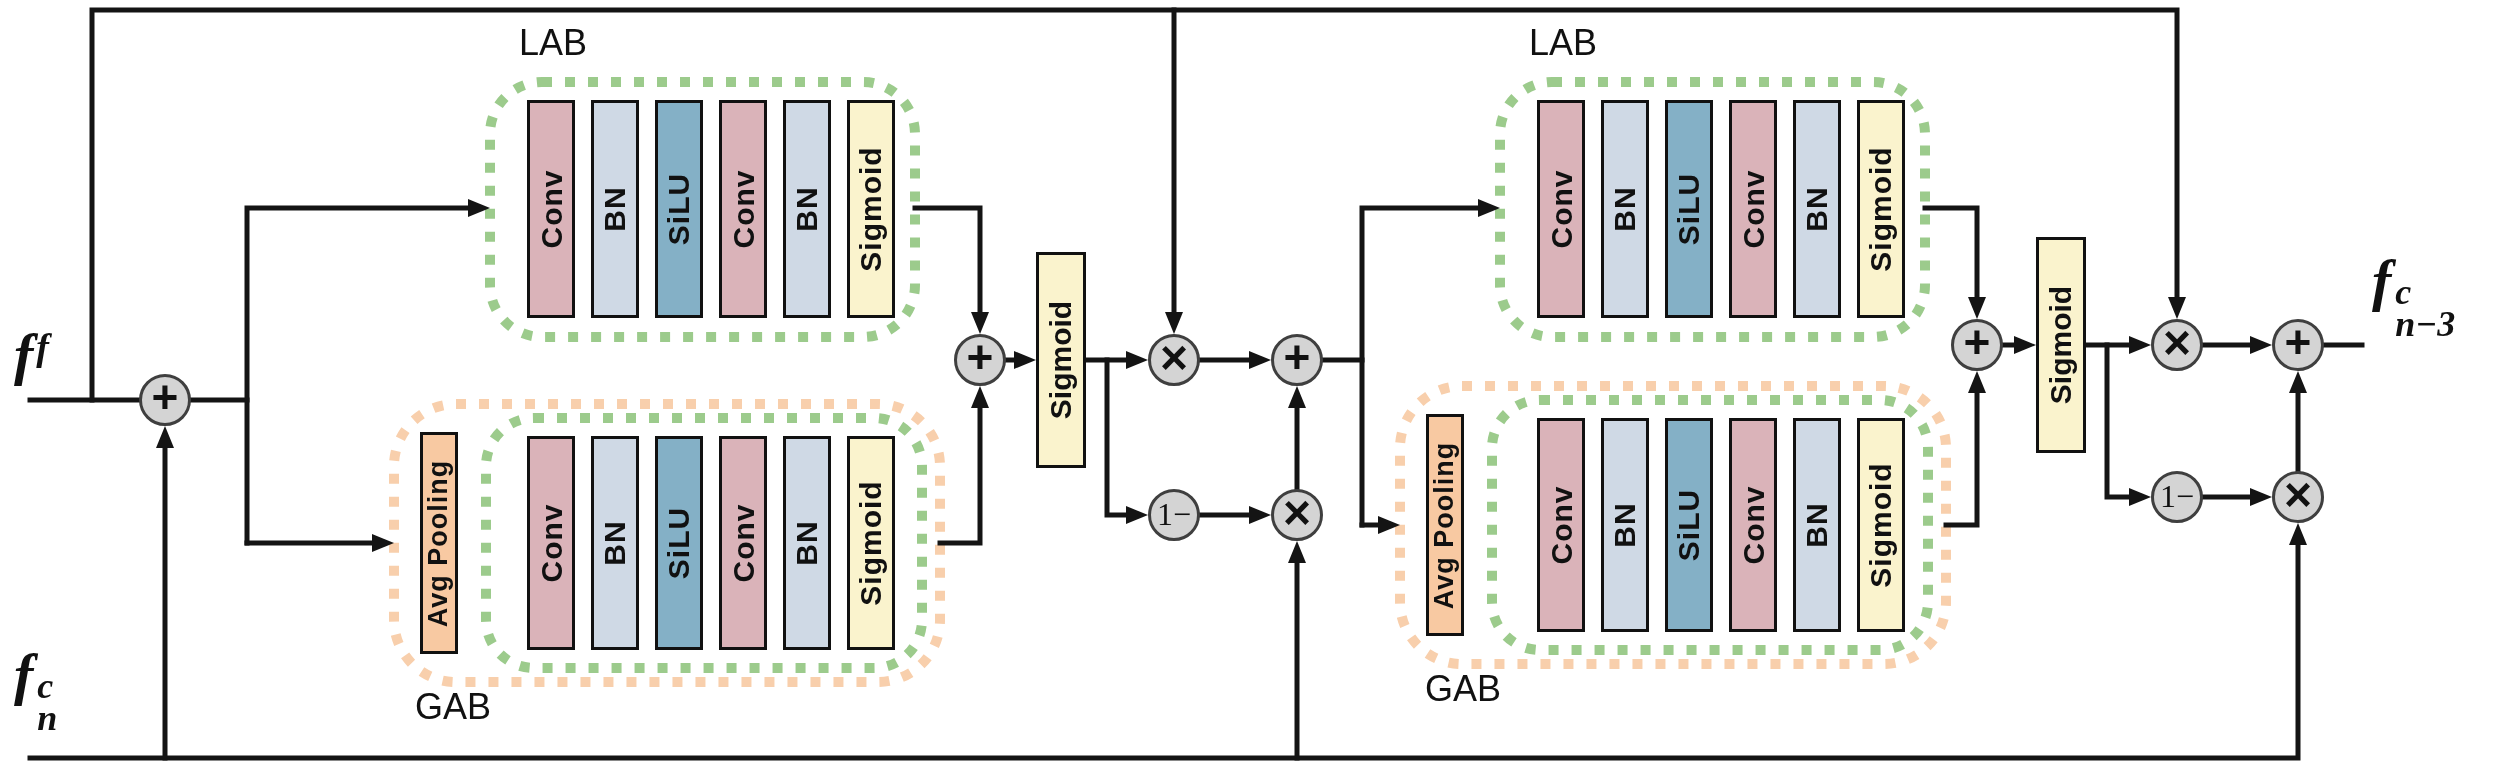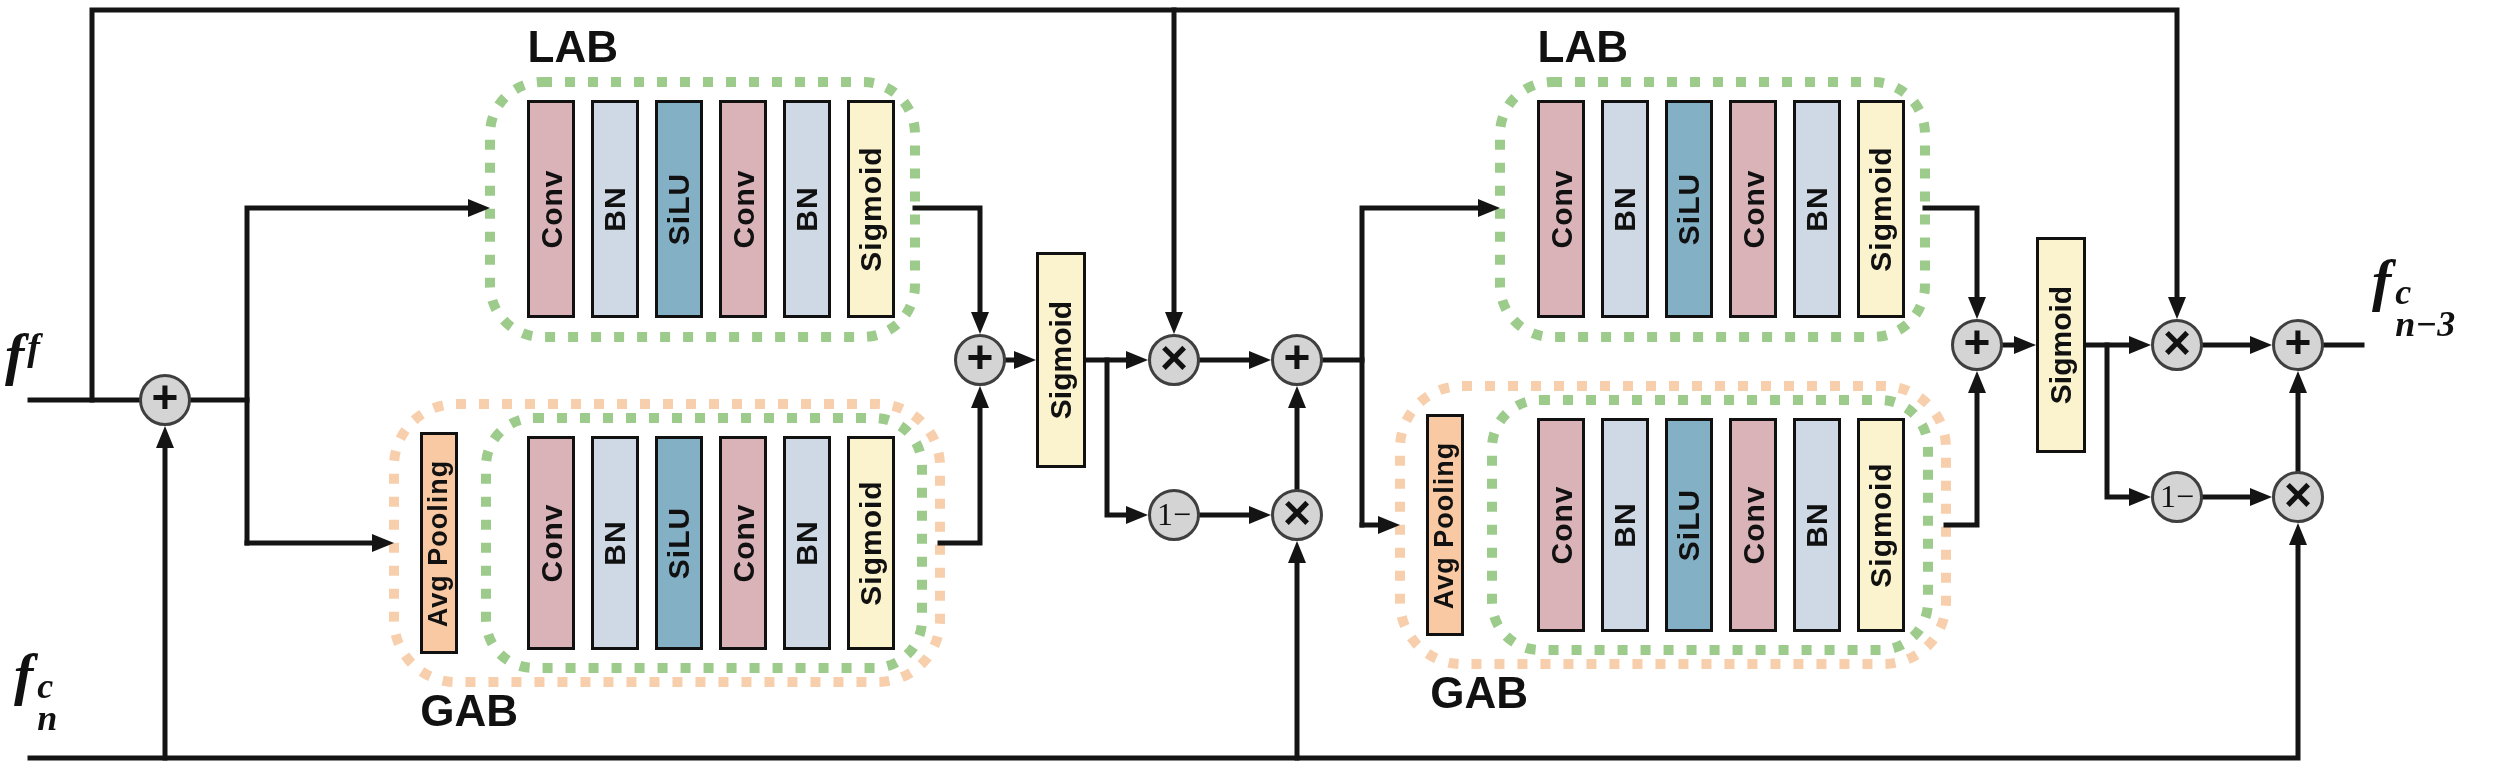--- a/index.html
+++ b/index.html
@@ -23,21 +23,21 @@
   .bar.avg span{font-size:27px;}
   .gate{position:absolute;border:3px solid #111;box-sizing:border-box;background:var(--sig);
         display:flex;align-items:center;justify-content:center;}
   .gate span{transform:rotate(-90deg);white-space:nowrap;font-weight:bold;font-size:30px;color:#111;}
   .op{position:absolute;width:52px;height:52px;border-radius:50%;background:var(--circle-fill);
       border:3px solid var(--circle-stroke);box-sizing:border-box;display:flex;align-items:center;
       justify-content:center;color:#111;}
   .op.add{font-size:46px;font-weight:900;padding-bottom:6px;}
   .op.mul{font-size:48px;font-weight:600;padding-bottom:6px;}
   .op.oneminus{font-family:"Liberation Serif",serif;font-size:32px;font-weight:500;padding-bottom:2px;}
-  .blocklabel{position:absolute;width:130px;text-align:right;font-weight:bold;font-size:44px;color:#111;}
+  .blocklabel{position:absolute;width:130px;text-align:center;font-weight:normal;font-size:36px;color:#111;}
   .mathlabel{position:absolute;font-family:"Liberation Serif",serif;font-style:italic;
              font-weight:bold;color:#111;font-size:58px;line-height:1;}
   .mathlabel sup{font-size:38px;vertical-align:14px;margin-left:3px;font-style:italic;}
   .stack{display:inline-flex;flex-direction:column;font-size:36px;line-height:0.9;
          margin-left:4px;transform:translateY(4px);}
   .stack .s-sup{display:block;}
   .stack .s-sub{display:block;}
 </style>
 </head>
 <body>
@@ -117,21 +117,21 @@
     <polygon class="arrow" points="2036,345 2014,336 2014,354"></polygon>
     <polygon class="arrow" points="2151,345 2129,336 2129,354"></polygon>
     <polygon class="arrow" points="2177,319 2168,297 2186,297"></polygon>
     <polygon class="arrow" points="2272,345 2250,336 2250,354"></polygon>
     <polygon class="arrow" points="2151,497 2129,488 2129,506"></polygon>
     <polygon class="arrow" points="2272,497 2250,488 2250,506"></polygon>
     <polygon class="arrow" points="2298,523 2289,545 2307,545"></polygon>
     <polygon class="arrow" points="2298,371 2289,393 2307,393"></polygon>
   </svg>
 
-  <div class="mathlabel" style="left:5px;top:326px;">
+  <div class="mathlabel" style="left:14px;top:326px;">
     <span>f</span><sup>f</sup>
   </div>
   <div class="mathlabel" style="left:14px;top:646px;">
     <span>f</span><span class="stack">
         <span class="s-sup">c</span>
         <span class="s-sub">n</span>
       </span>
   </div>
   <div class="mathlabel" style="left:2372px;top:252px;">
     <span>f</span><span class="stack">

